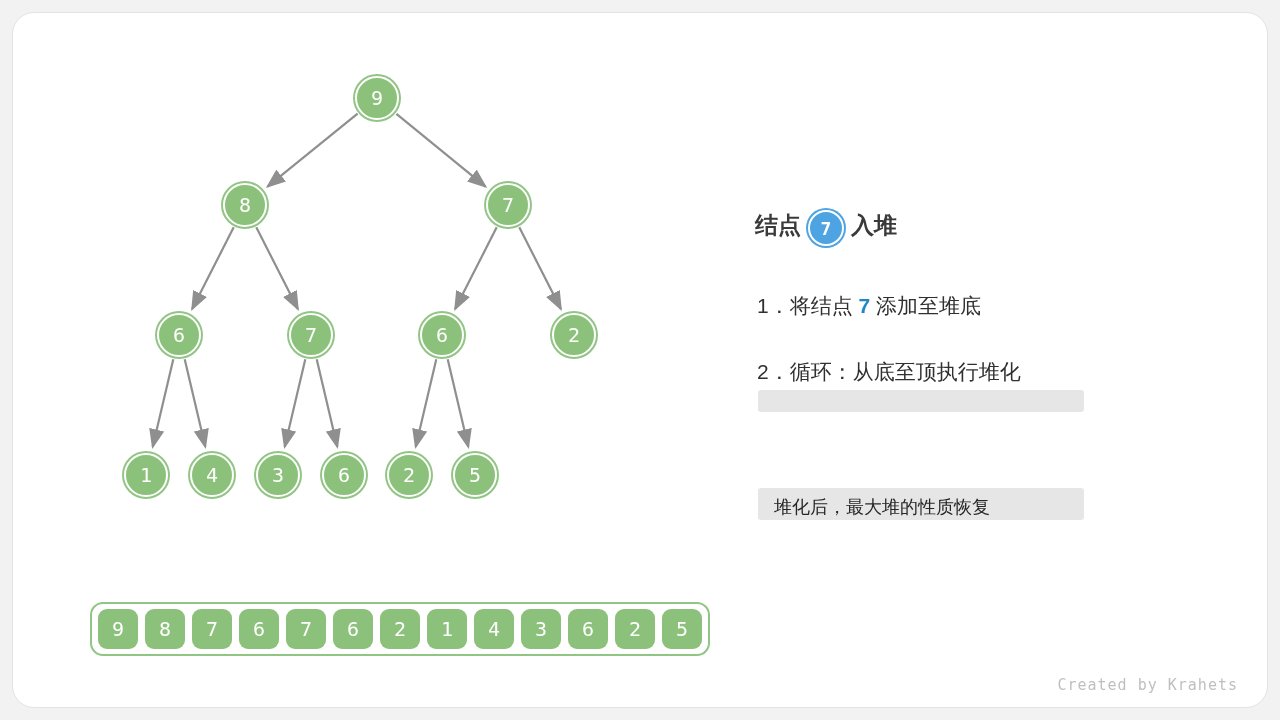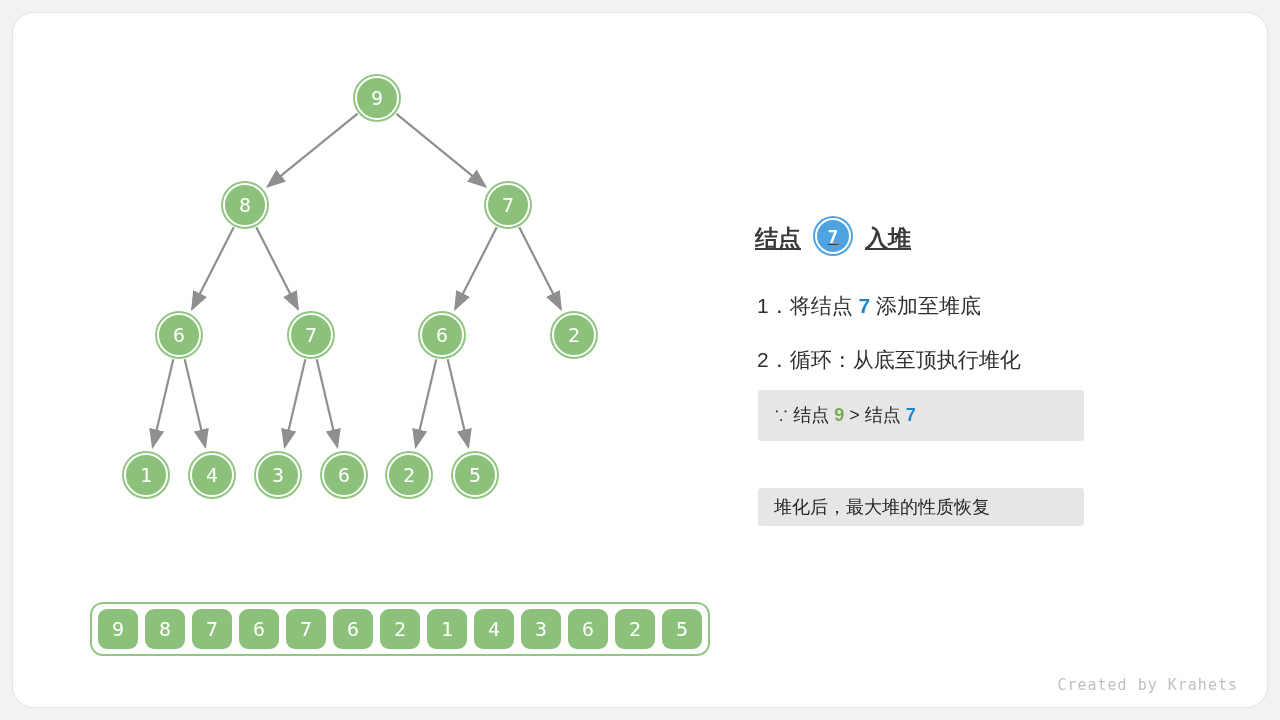--- a/index.html
+++ b/index.html
@@ -38,42 +38,42 @@
     color: #ffffff;
     display: flex; align-items: center; justify-content: center;
     font-family: "DejaVu Sans Mono", monospace;
     font-size: 20px;
   }
   
   .panel-title {
     position: absolute;
     left: 755px; top: 210px;
     height: 44px;
-    display: flex; align-items: flex-end; gap: 14px;
-    font-size: 23px; font-weight: bold; color: #3a3a3a; text-decoration: underline;
+    display: flex; align-items: flex-start; gap: 7px;
+    font-size: 23px; font-weight: bold; color: #3a3a3a;
   }
   .node-badge {
     width: 32px; height: 32px;
     border-radius: 50%;
     background: var(--blue-fill);
     border: 2px solid #ffffff;
     box-shadow: 0 0 0 2px var(--blue-fill);
     color: #ffffff;
     display: flex; align-items: center; justify-content: center;
     font-size: 18px; font-weight: bold;
     font-family: "DejaVu Sans Mono", monospace;
   }
   .step {
     position: absolute;
     left: 757px;
     font-size: 21px; color: #303030;
     white-space: nowrap;
   }
   .step-1 { top: 292px; }
-  .step-2 { top: 346px; }
+  .step-2 { top: 358px; }
   .accent-blue  { color: var(--blue-text);  font-weight: bold; }
   .accent-green { color: var(--green-text); font-weight: bold; }
   .gray-box {
     position: absolute;
     left: 758px;
     background: var(--box-bg);
     border-radius: 3px;
     color: #262626;
     font-size: 18px;
     box-sizing: border-box;
@@ -81,21 +81,21 @@
   .box-because {
     top: 390px;
     width: 326px;
     padding: 11px 16px;
     line-height: 29px;
   }
   .box-result {
     top: 488px;
     width: 326px;
     padding: 0 16px;
-    height: 38px;
+    height: 32px;
     line-height: 38px;
   }
   
   .heap-array {
     position: absolute;
     left: 90px; top: 602px;
     display: flex; gap: 7px;
     padding: 5px 6px;
     border: 2px solid var(--node-ring);
     border-radius: 13px;
@@ -168,23 +168,20 @@
   <span>入堆</span>
 </div>
 
 <div class="step step-1">
   <span>1．将结点 </span><span class="accent-blue">7</span><span> 添加至堆底</span>
 </div>
 
 <div class="step step-2">2．循环：从底至顶执行堆化</div>
 
 <div class="gray-box box-because">
-  <div class="box-line">
-    <span>∵ 结点 </span><span class="accent-green">9</span><span> &gt; 结点 </span><span class="accent-blue">7</span>
-  </div>
 </div>
 
 <div class="gray-box box-result">堆化后，最大堆的性质恢复</div>
 
 <div class="heap-array" id="arrayBox">
     <div class="cell">9</div>
     <div class="cell">8</div>
     <div class="cell">7</div>
     <div class="cell">6</div>
     <div class="cell">7</div>

